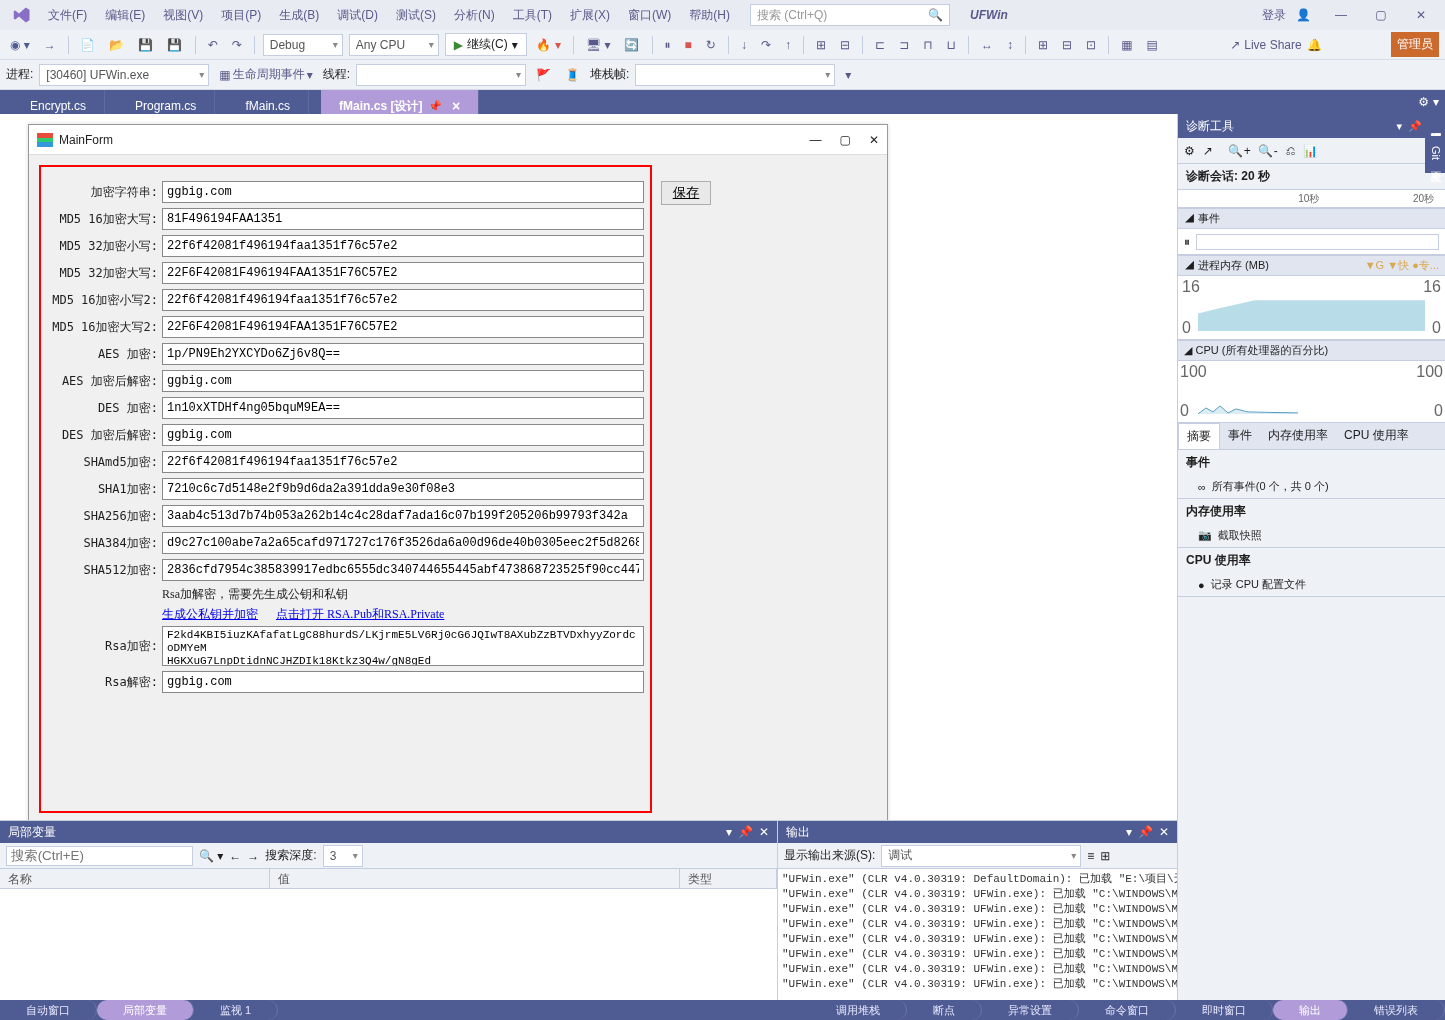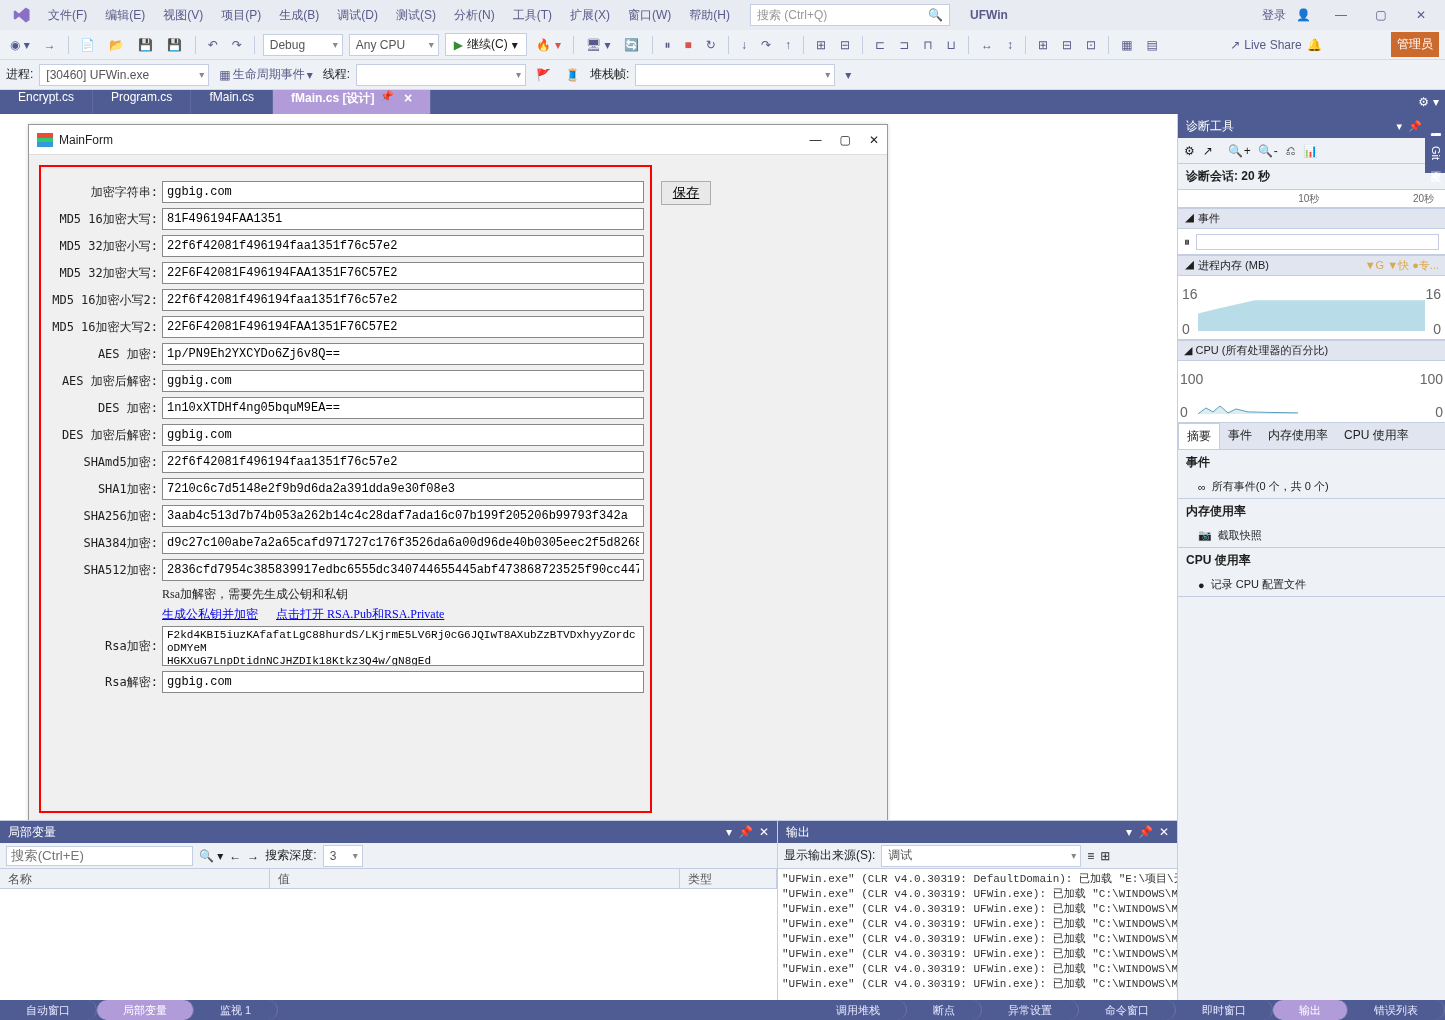--- a/index.html
+++ b/index.html
@@ -5,39 +5,39 @@
 * { margin: 0; padding: 0; box-sizing: border-box; font-family: "Microsoft YaHei", "Segoe UI", sans-serif; }
 body { background: #eef1f6; font-size: 12px; color: #1e1e1e; overflow: hidden; width: 1445px; height: 1020px; }
 
 
 .titlebar { height: 30px; background: #e8ebf2; display: flex; align-items: center; padding: 0 4px; color: #5a5a8a; }
 .vs-logo { width: 20px; height: 20px; margin: 0 8px; display: flex; align-items: center; justify-content: center; }
 .menu { display: flex; gap: 2px; }
 .menu-item { padding: 4px 8px; cursor: pointer; }
 .searchbox-top { margin-left: 12px; width: 200px; height: 22px; border: 1px solid #c5cde0; background: #fff; display: flex; align-items: center; padding: 0 6px; color: #999; }
 .searchbox-top .mag { margin-left: auto; }
-.title-center { margin-left: 20px; font-weight: 600; color: #5a5a8a; }
+.title-center { margin-left: 20px; font-weight: 600; color: #5a5a8a; font-style: italic; }
 .title-right { margin-left: auto; display: flex; align-items: center; gap: 10px; }
 .win-controls { display: flex; gap: 0; }
 .win-btn { width: 40px; height: 30px; display: flex; align-items: center; justify-content: center; color: #5a5a8a; }
 
 
 .toolbar { height: 30px; background: #eef1f6; border-bottom: 1px solid #d4dae8; display: flex; align-items: center; padding: 0 6px; gap: 6px; }
 .toolbar .sep { width: 1px; height: 18px; background: #c5cde0; margin: 0 2px; }
 .tb-btn { padding: 2px 4px; display: flex; align-items: center; gap: 2px; color: #5a5a8a; }
 .tb-combo { height: 22px; border: 1px solid #c5cde0; background: #fff; padding: 0 18px 0 6px; position: relative; color: #555; display: flex; align-items: center; }
 .tb-combo::after { content: "▾"; position: absolute; right: 4px; font-size: 10px; color: #888; }
 .continue-btn { background: #fff; border: 1px solid #c5cde0; padding: 2px 8px; display: flex; align-items: center; gap: 4px; }
 .continue-btn .tri { color: #388a34; }
 .admin-btn { background: #cc6a2e; color: #ffffff; padding: 4px 6px; margin-left: auto; }
 .liveshare { color: #5a5a8a; display: flex; align-items: center; gap: 4px; }
 
 
 .tabbar { height: 24px; background: #4f5b93; display: flex; align-items: stretch; }
-.doc-tab { padding: 0 18px; display: flex; color: #fff; font-size: 12px; position: relative; border-right: 1px solid #5e6aa0; }
+.doc-tab { padding: 16px 18px; display: flex; align-items: center; color: #fff; font-size: 12px; position: relative; border-right: 1px solid #5e6aa0; margin-left: 12px; }
 .doc-tab.active { background: #b19cd9; color: #fff; font-weight: 600; }
 .doc-tab .close { margin-left: 10px; font-size: 14px; }
 .doc-tab .pin { margin-left: 6px; font-size: 11px; }
 .tabbar-right { margin-left: auto; display: flex; align-items: center; padding-right: 6px; gap: 4px; color: #fff; }
 
 
 .main-area { display: flex; height: calc(1020px - 30px - 30px - 30px - 24px - 20px); }
 .editor-col { flex: 1; display: flex; flex-direction: column; background: #fff; min-width: 0; }
 .designer-surface { flex: 1; background: #fff; position: relative; overflow: hidden; }
 
@@ -60,21 +60,21 @@
 .right-panel { width: 268px; background: #eef1f6; border-left: 1px solid #c5cde0; display: flex; flex-direction: column; }
 .panel-title { height: 24px; background: #4f5b93; color: #fff; display: flex; align-items: center; padding: 0 8px; font-size: 12px; }
 .panel-title .pbtns { margin-left: auto; display: flex; gap: 6px; font-size: 11px; }
 .diag-toolbar { height: 26px; border-bottom: 1px solid #c5cde0; display: flex; align-items: center; padding: 0 6px; gap: 8px; }
 .diag-session { padding: 4px 8px; font-weight: 600; border-bottom: 1px solid #c5cde0; }
 .timeline { height: 18px; position: relative; border-bottom: 1px solid #c5cde0; background: #fff; }
 .timeline span { position: absolute; top: 2px; font-size: 10px; color: #666; }
 .diag-section-head { background: #e0e5f0; padding: 2px 6px; font-size: 11px; border-top: 1px solid #c5cde0; border-bottom: 1px solid #c5cde0; display: flex; align-items: center; gap: 4px; }
 .pause-row { display: flex; align-items: center; height: 26px; background: #fff; border-bottom: 1px solid #c5cde0; padding: 0 6px; gap: 6px; }
 .mem-chart { height: 64px; background: #fff; position: relative; border-bottom: 1px solid #c5cde0; }
-.mem-axis { position: absolute; font-size: 14px; color: #666; margin-top: 8px; }
+.mem-axis { position: absolute; font-size: 16px; color: #666; }
 .mem-area { position: absolute; left: 20px; right: 20px; bottom: 8px; height: 44px; background: linear-gradient(#b8dce8, #b8dce8); clip-path: polygon(0 60%, 8% 50%, 25% 30%, 100% 30%, 100% 100%, 0 100%); border-top: 1px solid #3a8bb0; }
 .cpu-chart { height: 62px; background: #fff; position: relative; border-bottom: 1px solid #c5cde0; }
 .cpu-line { position: absolute; left: 20px; right: 20px; bottom: 8px; height: 40px; }
 .diag-tabs { display: flex; border-bottom: 1px solid #c5cde0; background: #e0e5f0; }
 .diag-tab { padding: 4px 8px; font-size: 12px; }
 .diag-tab.active { background: #fff; border: 1px solid #c5cde0; border-bottom: none; }
 .diag-list-section { border-bottom: 1px solid #c5cde0; }
 .diag-list-head { padding: 4px 8px; font-weight: 600; font-size: 12px; background: #eef1f6; }
 .diag-list-item { padding: 4px 8px 4px 20px; font-size: 11px; display: flex; align-items: center; gap: 6px; }
 

